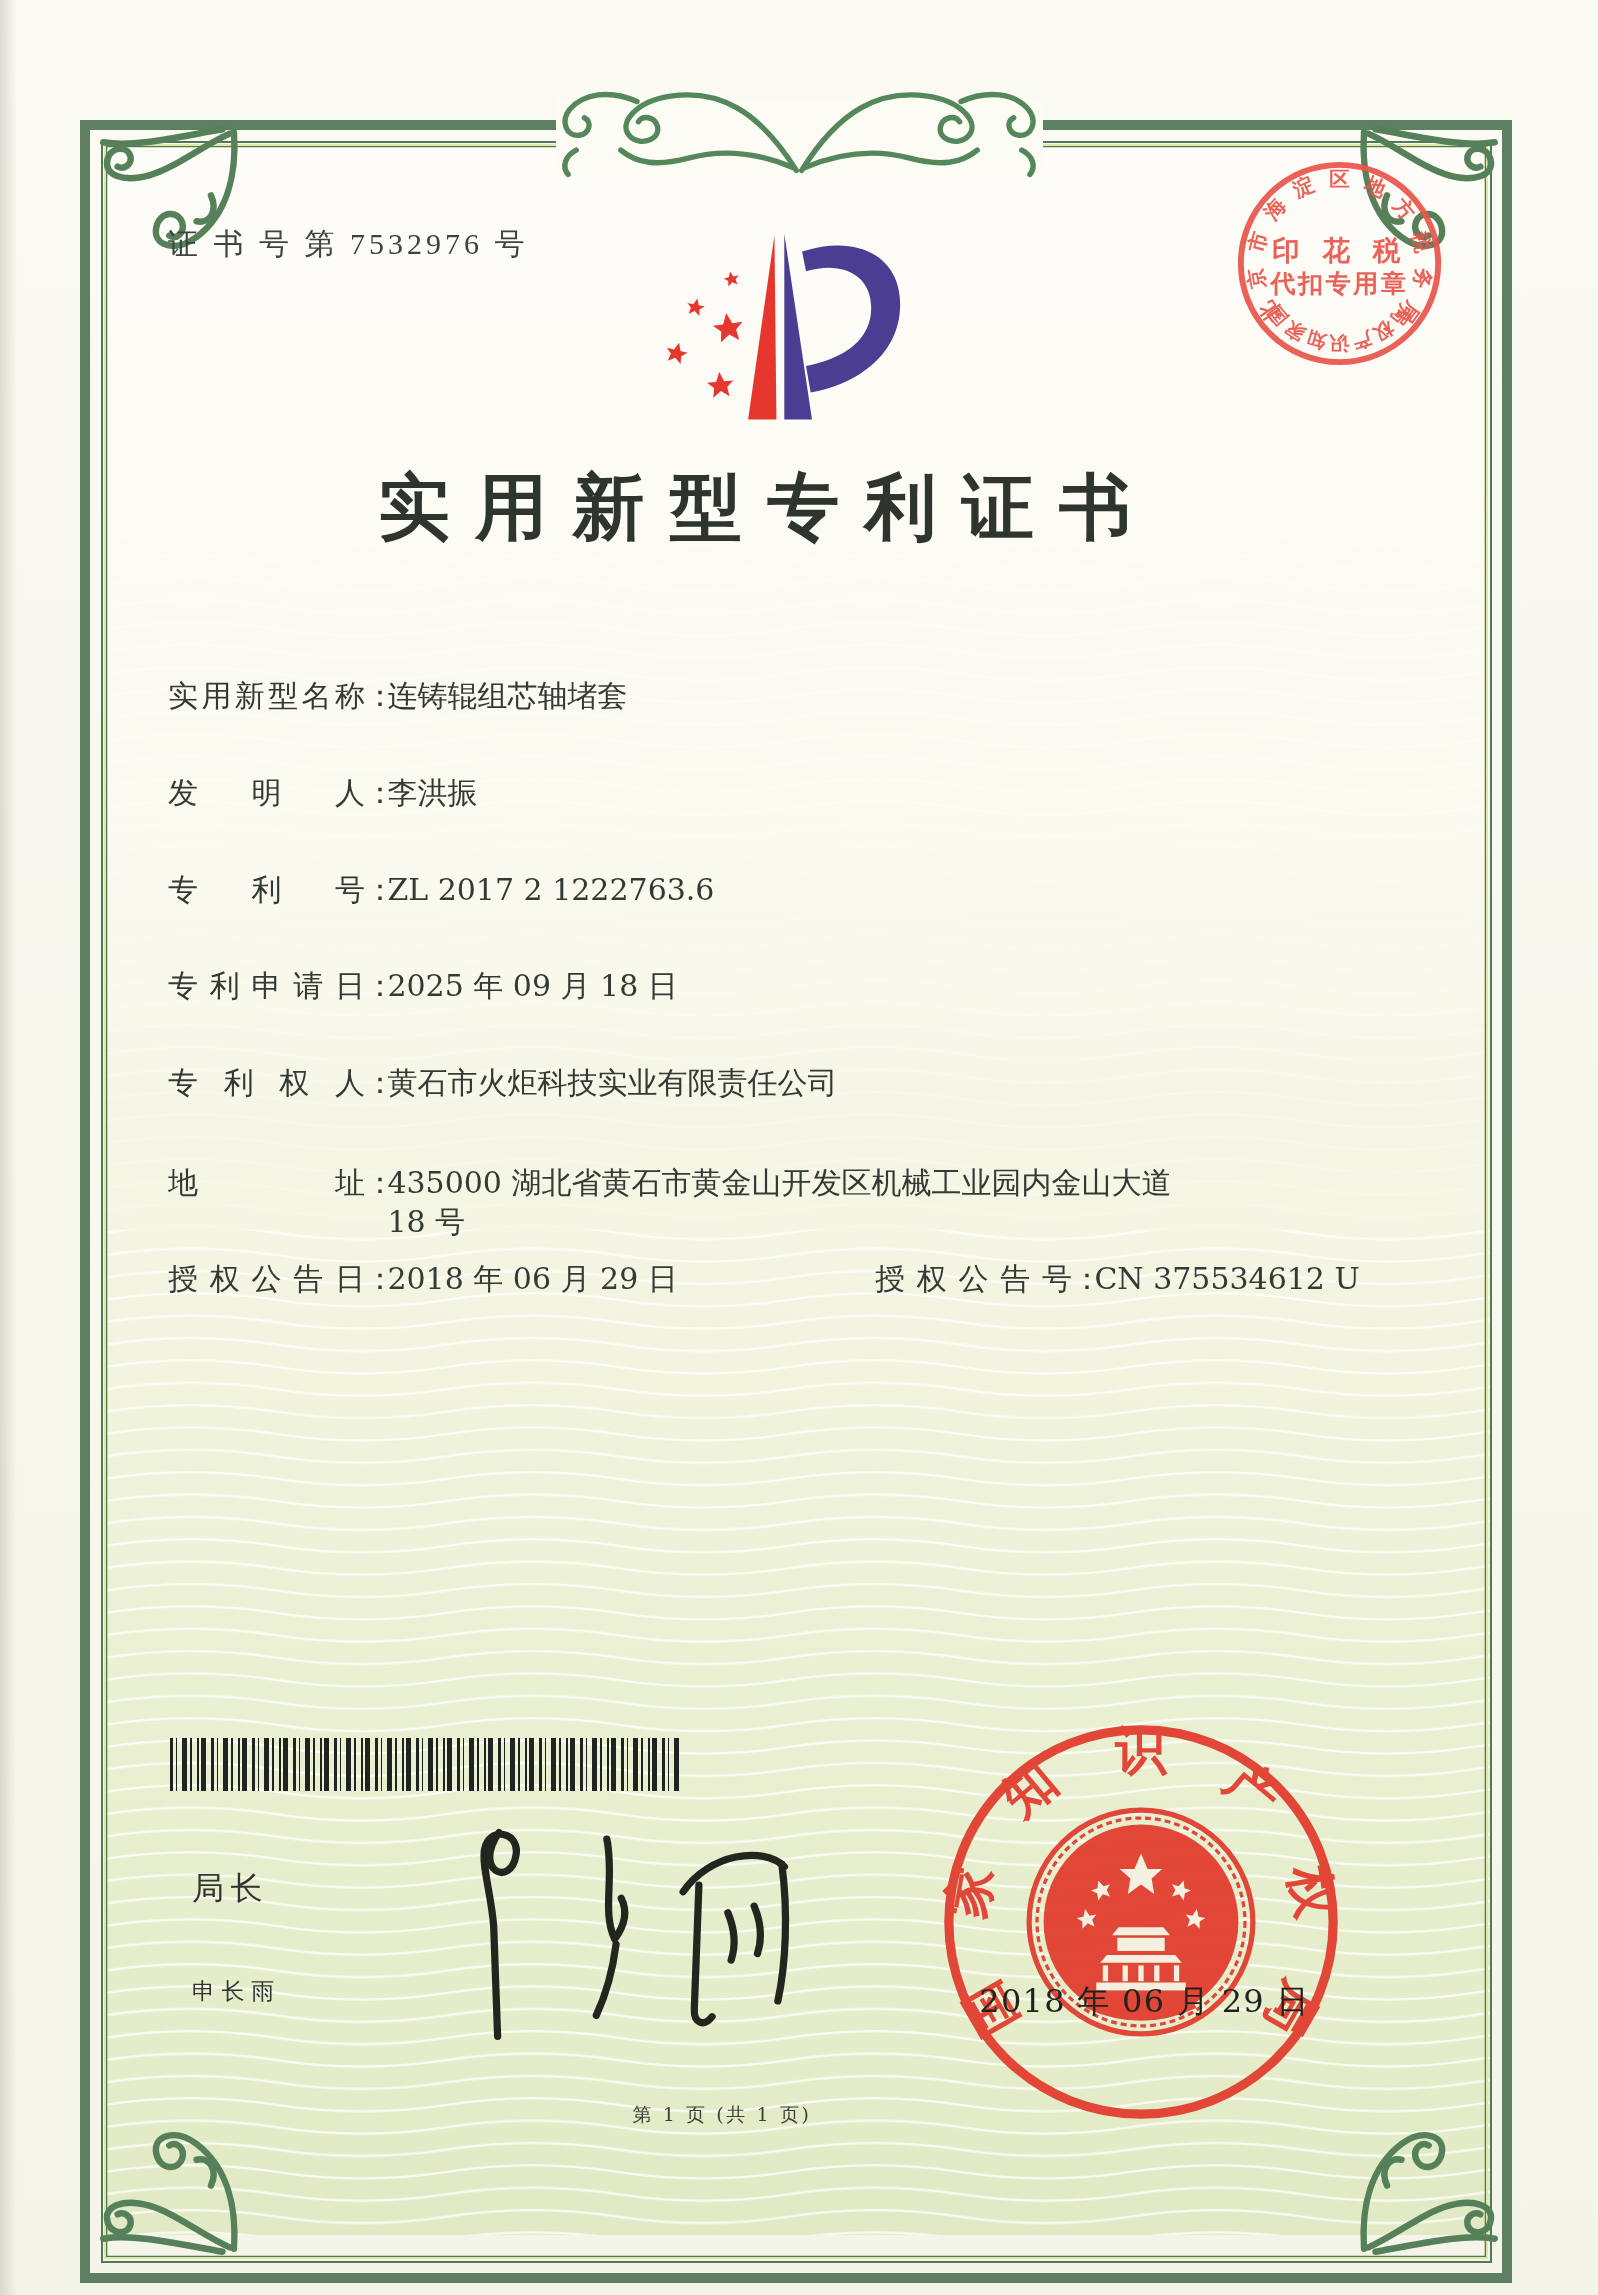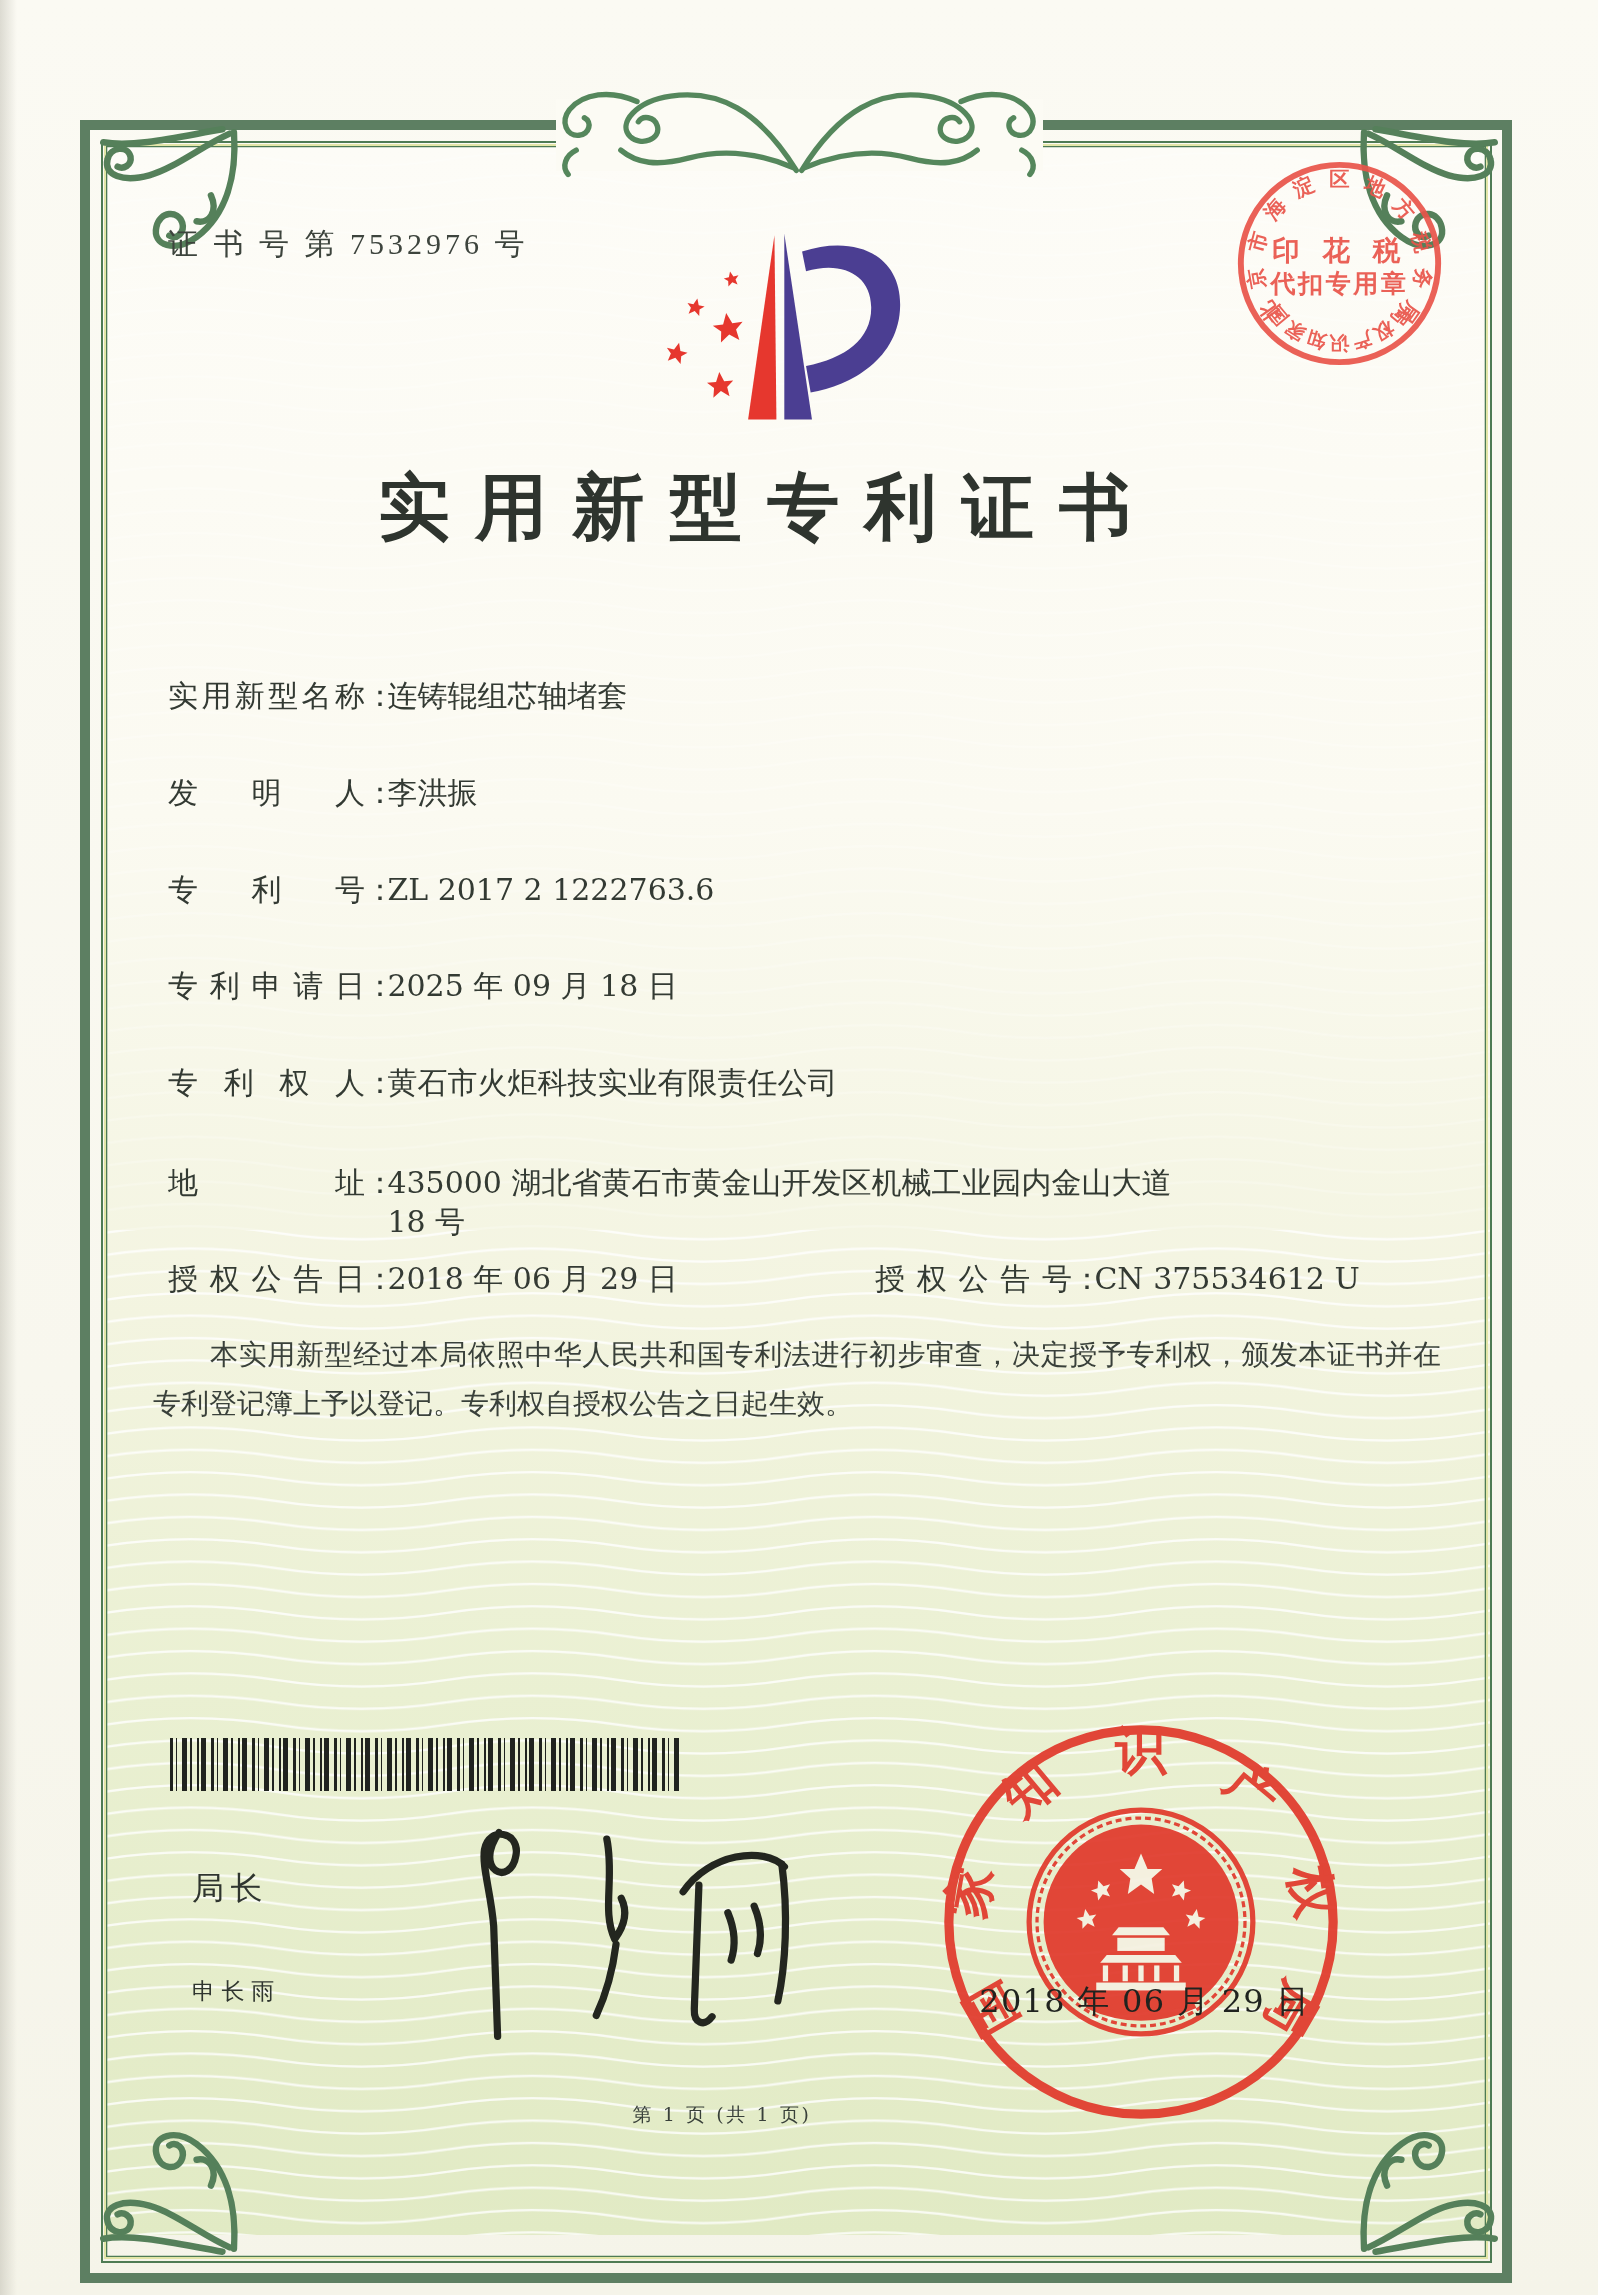--- a/index.html
+++ b/index.html
@@ -240,21 +240,20 @@
     <span class="f-label jc">
         <span>授</span>
         <span>权</span>
         <span>公</span>
         <span>告</span>
         <span>号</span>
       </span><span class="f-colon">：</span><span class="f-value">CN 375534612 U</span>
   </div>
 
   <div class="abs paras">
-    <p>本实用新型经过本局依照中华人民共和国专利法进行初步审查，决定授予专利权，颁发本证书并在专利登记簿上予以登记。专利权自授权公告之日起生效。</p>
   </div>
 
   <div class="abs barcode"></div>
 
   <div class="abs director-title">局长</div>
   <div class="abs director-name">申长雨</div>
 
   <svg class="abs sig" width="421" height="237" viewBox="0 0 640 360">
     <g fill="none" stroke="#23261f" stroke-width="11" stroke-linecap="round" stroke-linejoin="round">
       <path d="M158,28 C118,86 176,112 184,62 C190,26 142,18 136,54 C132,80 146,120 150,170 L156,338"></path>

